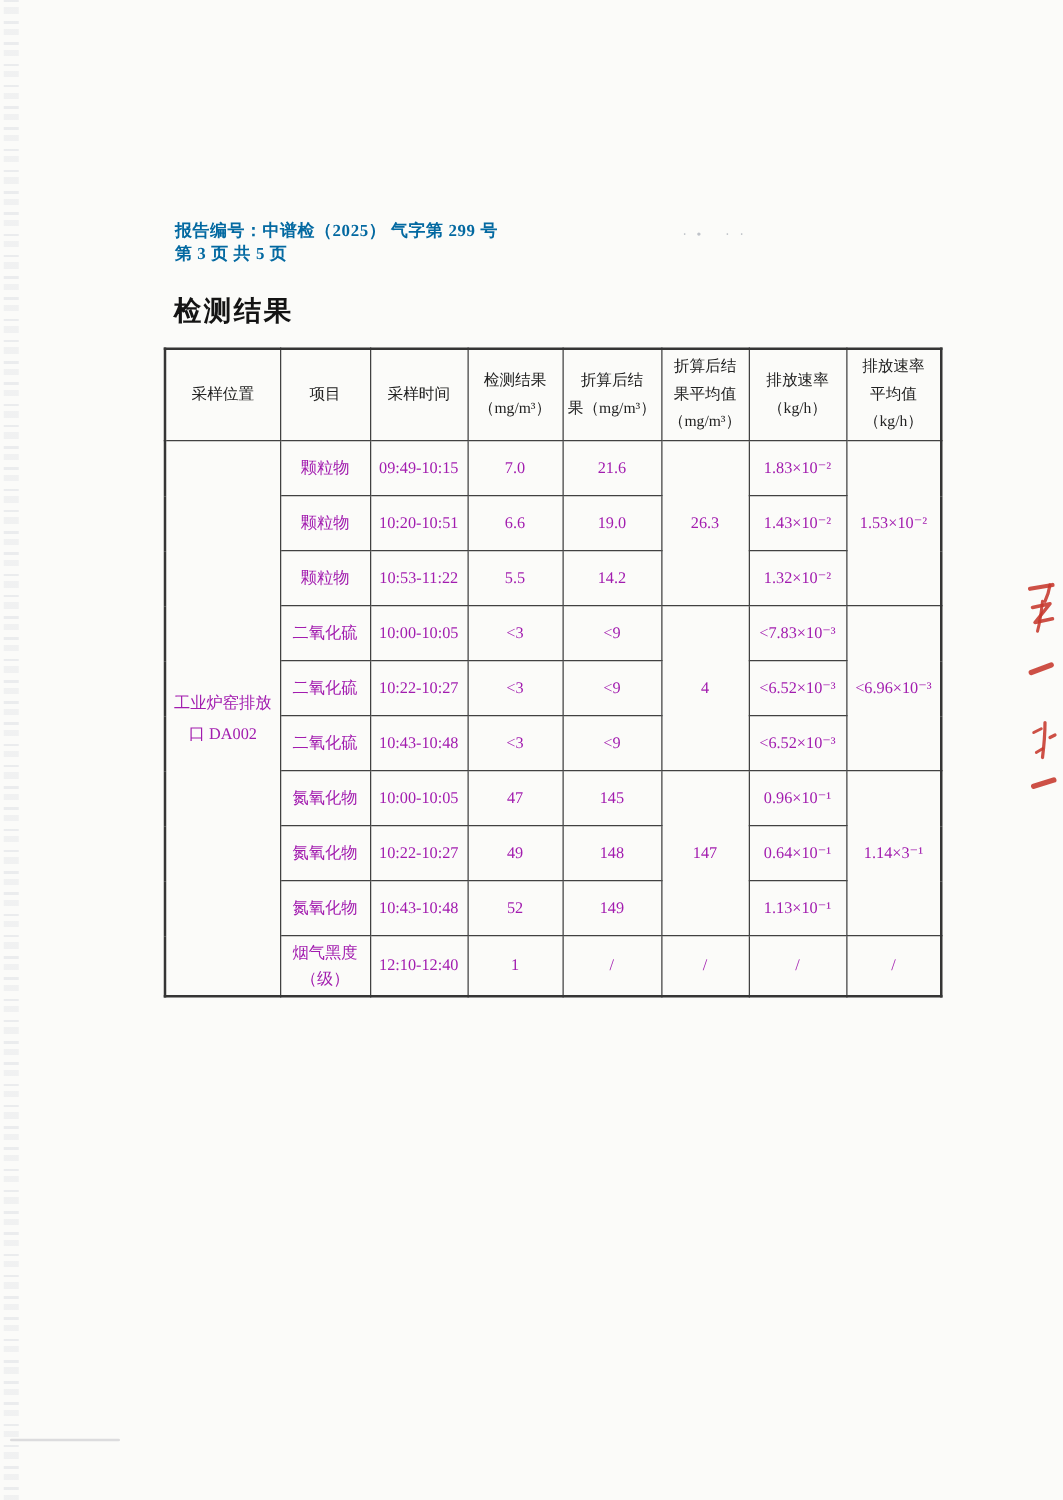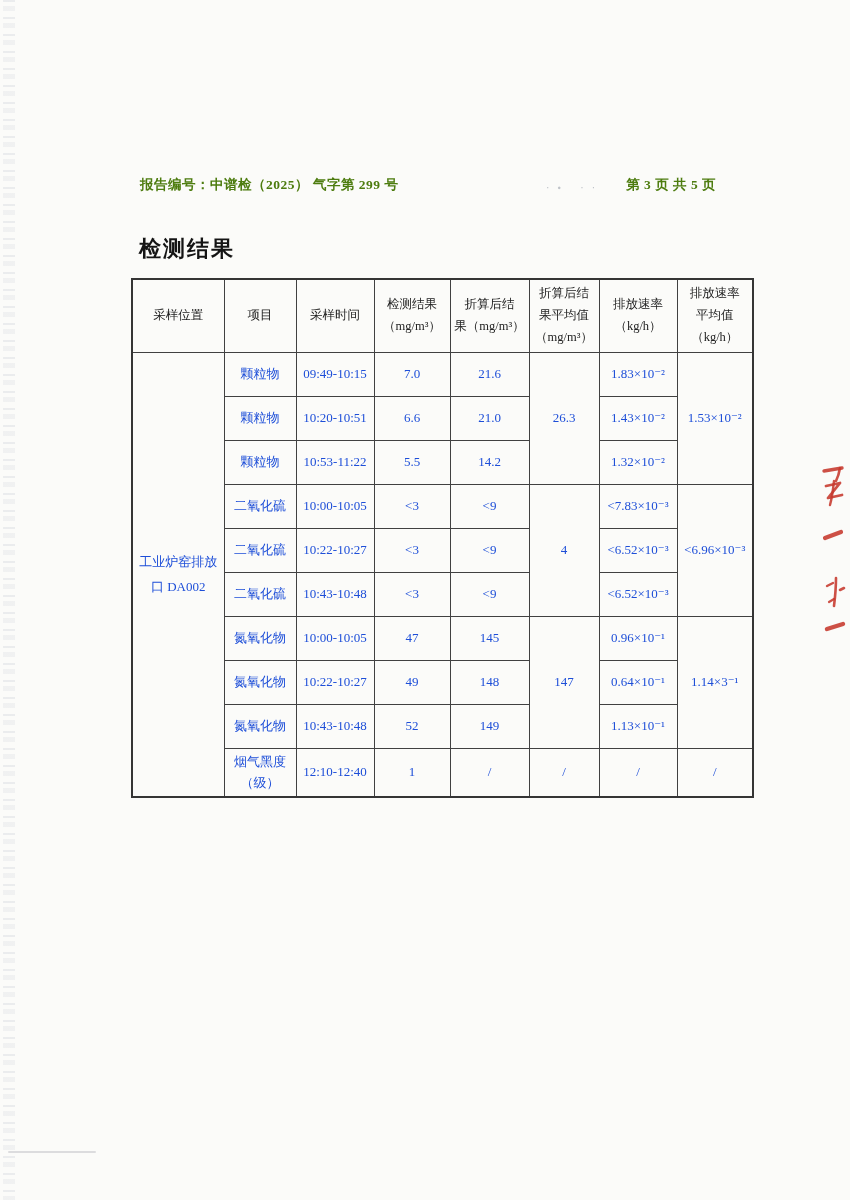--- a/index.html
+++ b/index.html
@@ -21,21 +21,21 @@
       rgba(255,255,255,0) 11px 17px);
     filter:blur(0.4px);
   }
   .bottom-smudge{
     position:absolute;left:8px;top:1151px;width:88px;height:2px;
     background:rgba(150,150,160,0.30);border-radius:2px;filter:blur(0.5px);
   }
   .header-row{
     position:absolute;left:140px;top:176px;width:576px;
     display:flex;justify-content:space-between;align-items:baseline;
-    font-size:13.5px;font-weight:bold;letter-spacing:0.5px;color:#4d7c0f;
+    font-size:13.5px;font-weight:bold;letter-spacing:0.5px;color:#0369a1;flex-direction:column;
   }
   .noise-dots{
     position:absolute;left:545px;top:183px;width:90px;
     font-size:9px;color:#8f96a3;opacity:0.55;letter-spacing:6px;
     font-family:"DejaVu Sans Mono",monospace;
   }
   .title{
     position:absolute;left:139px;top:234px;margin:0;
     font-family:"Liberation Sans","DejaVu Sans",sans-serif;
     font-size:22px;font-weight:bold;color:#141414;letter-spacing:2px;
@@ -51,21 +51,21 @@
     white-space:pre-line;
     padding:1px 2px;
     overflow:hidden;
   }
   table.results{border:2px solid #353535;}
   table.results th{
     font-size:12.5px;font-weight:normal;line-height:1.75;color:#222;
     height:70px;
   }
   table.results td{
-    font-size:13px;line-height:1.9;color:#1d4ed8;height:41px;
+    font-size:13px;line-height:1.9;color:#a21caf;height:41px;
   }
   tr.last-row td{height:45px;line-height:1.55;}
   td.loc{font-size:13px;line-height:2.0;}
   .red-marks{position:absolute;left:813px;top:458px;}
   .red-marks path{fill:none;stroke-linecap:round;stroke-linejoin:round;opacity:0.88;}
 </style>
 </head>
 <body>
 
 <div class="page">
@@ -119,21 +119,21 @@
         <td>7.0</td>
         <td>21.6</td>
         <td rowspan="3">26.3</td>
         <td>1.83×10⁻²</td>
         <td rowspan="3">1.53×10⁻²</td>
       </tr>
       <tr>
         <td>颗粒物</td>
         <td>10:20-10:51</td>
         <td>6.6</td>
-        <td>21.0</td>
+        <td>19.0</td>
         <td>1.43×10⁻²</td>
       </tr>
       <tr>
         <td>颗粒物</td>
         <td>10:53-11:22</td>
         <td>5.5</td>
         <td>14.2</td>
         <td>1.32×10⁻²</td>
       </tr>
       <tr>

